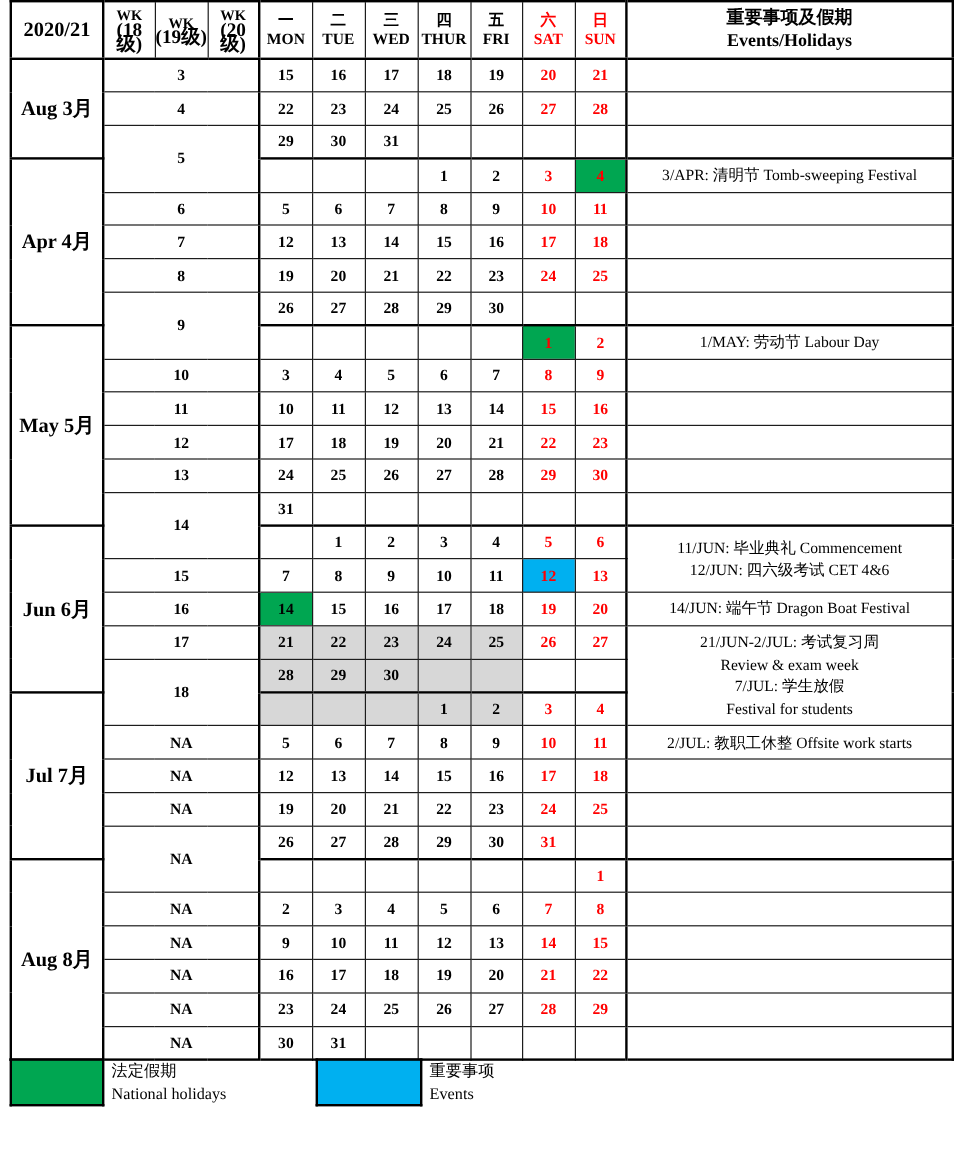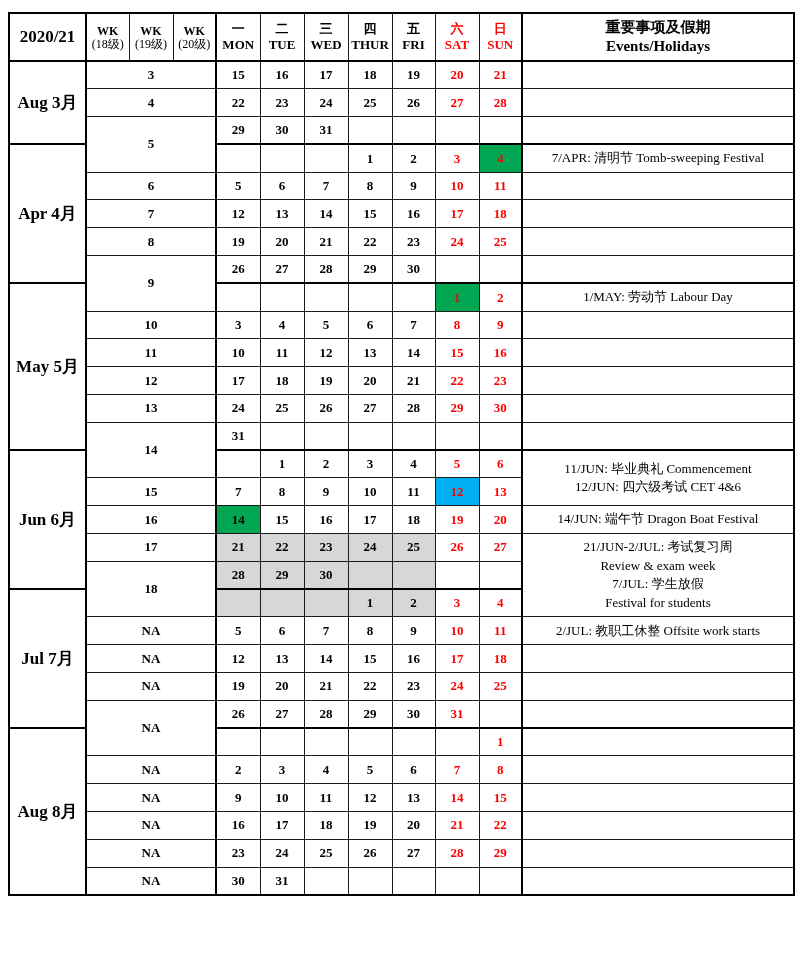--- a/index.html
+++ b/index.html
@@ -1,26 +1,26 @@
 <!DOCTYPE html>
 <html><head>
 <meta charset="utf-8">
 <style>
   html,body{margin:0;padding:0;background:#fff;}
   body{width:800px;height:975px;font-family:"Liberation Serif","DejaVu Serif",serif;color:#000;}
-  .page{padding:12px 7px 0 8px;}
+  .page{padding:0 7px 0 8px;}
   table{border-collapse:collapse;table-layout:fixed;}
   table.cal{width:786px;border:2px solid #000;}
   .cal th,.cal td{border:1px solid #1c1c1c;padding:0;text-align:center;vertical-align:middle;overflow:hidden;}
   .cal thead tr{height:48px;}
   .cal tbody tr{height:27.8px;}
   .cal thead th{border-bottom:2px solid #000;font-weight:bold;}
   .c-title{font-size:17px;}
   .h-top{font-size:12px;line-height:14px;font-weight:bold;}
-  .h-sub{font-size:12px;line-height:12px;font-weight:normal;}
+  .h-sub{font-size:16px;line-height:12px;font-weight:bold;}
   .h-zh{font-size:13px;line-height:16px;font-weight:bold;}
   .h-en{font-size:13px;line-height:16px;font-weight:bold;}
   .c-ev div{font-size:15px;line-height:19px;font-weight:bold;}
   .month-cell{font-size:17px;font-weight:bold;}
   .week-cell{font-size:13px;font-weight:bold;}
   .day-cell{font-size:13px;font-weight:bold;}
   .ev-cell{text-align:left;padding:0 3px 0 5px;font-size:13px;}
   .ev-line{line-height:18.5px;}
   .b-top2{border-top:2px solid #000 !important;}
   .b-left2{border-left:2px solid #000 !important;}
@@ -138,21 +138,21 @@
         <tr>
           <td class="month-cell b-top2" rowspan="5">Apr 4月</td>
           <td class="day-cell b-left2 b-top2"></td>
           <td class="day-cell b-top2"></td>
           <td class="day-cell b-top2"></td>
           <td class="day-cell b-top2">1</td>
           <td class="day-cell b-top2">2</td>
           <td class="day-cell b-top2" style="color: rgb(255, 0, 0);">3</td>
           <td class="day-cell b-top2" style="background: rgb(0, 166, 81); color: rgb(255, 0, 0);">4</td>
           <td class="ev-cell b-left2 b-top2" rowspan="1">
-            <div class="ev-line">7/APR: 清明节 Tomb-sweeping Festival</div>
+            <div class="ev-line">3/APR: 清明节 Tomb-sweeping Festival</div>
           </td>
         </tr>
         <tr>
           <td class="week-cell b-left2" colspan="3" rowspan="1">6</td>
           <td class="day-cell b-left2">5</td>
           <td class="day-cell">6</td>
           <td class="day-cell">7</td>
           <td class="day-cell">8</td>
           <td class="day-cell">9</td>
           <td class="day-cell" style="color: rgb(255, 0, 0);">10</td>
@@ -449,16 +449,28 @@
   </table>
 
   <table class="legend">
     <colgroup>
       <col style="width:77px">
         <col style="width:178px">
         <col style="width:87px">
         <col style="width:444px">
     </colgroup>
     <tbody>
+    <tr>
+      <td class="sw" style="background: rgb(0, 166, 81);"></td>
+      <td class="lg-label">
+        <div>法定假期</div>
+        <div>National holidays</div>
+      </td>
+      <td class="sw" style="background: rgb(0, 176, 240);"></td>
+      <td class="lg-label">
+        <div>重要事项</div>
+        <div>Events</div>
+      </td>
+    </tr>
   </tbody>
     </table>
 
 </div>
 
 </body></html>

